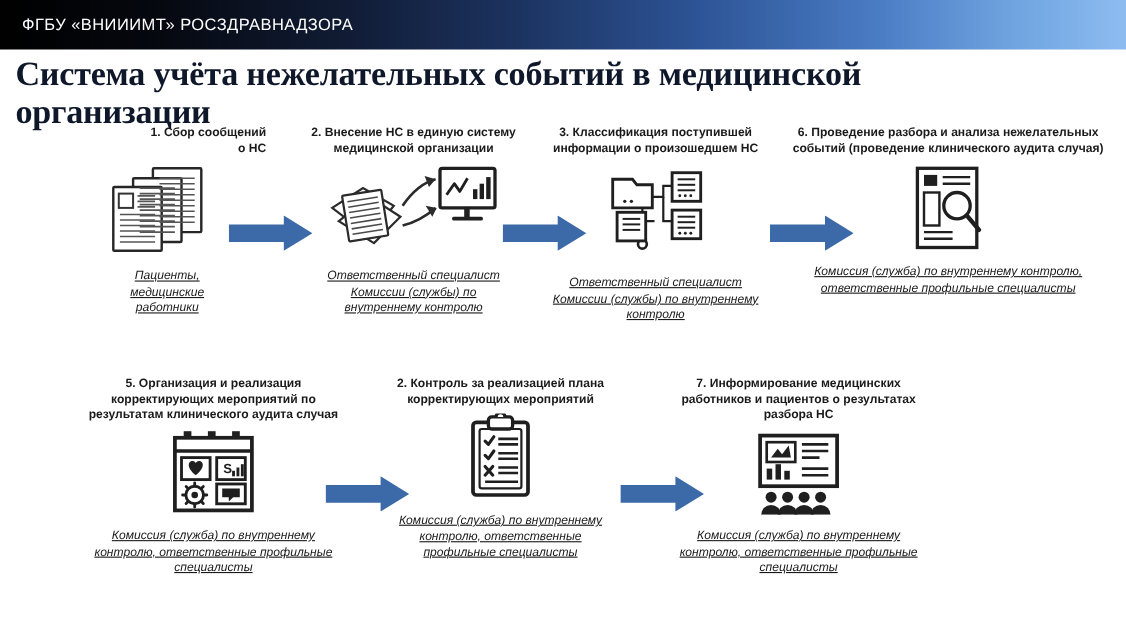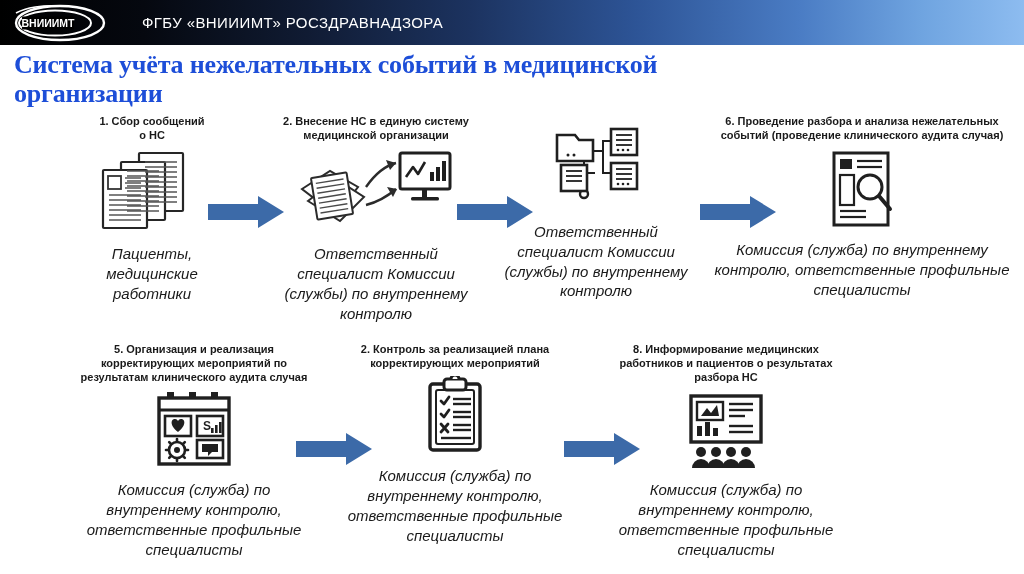--- a/index.html
+++ b/index.html
@@ -49,24 +49,24 @@
     white-space: nowrap;
     font-family: "Liberation Sans", sans-serif;
   }
 
   
   .slide-title {
     position: absolute;
     left: 14px;
     top: 50px;
     width: 780px;
-    color: #1d4ed8;
+    color: #0f172a;
     font-family: "Liberation Serif", serif;
     font-weight: bold;
-    font-size: 26px;
+    font-size: 31px;
     line-height: 1.12;
     letter-spacing: -0.2px;
   }
 
   
   .flow {
     position: absolute;
     left: 0; top: 0;
     width: 1024px;
     height: 574px;
@@ -86,52 +86,44 @@
   }
   .step-icon {
     margin: 6px auto 0 auto;
     display: flex;
     align-items: center;
     justify-content: center;
   }
   .step-caption {
     font-family: "Liberation Sans", sans-serif;
     font-style: italic;
-    font-size: 15px;
+    font-size: 11px;
     line-height: 1.32;
     color: #1a1a1a;
     margin-top: 6px;
+    text-decoration: underline;
   }
   .arrow {
     position: absolute;
     pointer-events: auto;
   }
 </style>
 </head>
 <body>
 
 <div class="header">
-  <div class="logo-wrap">
-    <svg width="108" height="38" viewBox="0 0 108 38" aria-hidden="true">
-      <ellipse cx="46" cy="19" rx="44" ry="17" fill="none" stroke="#ffffff" stroke-width="2.4"></ellipse>
-      <ellipse cx="41" cy="19" rx="36" ry="12.5" fill="none" stroke="#ffffff" stroke-width="2"></ellipse>
-      <path d="M 2 9 A 44 17 0 0 1 46 2" fill="none" stroke="#ffffff" stroke-width="1.6"></path>
-      <rect x="8" y="12.5" width="52" height="13" rx="1" fill="#000000"></rect>
-      <text x="34" y="23" font-family="Liberation Sans, sans-serif" font-size="10.5" font-weight="bold" fill="#ffffff" text-anchor="middle">ВНИИИМТ</text>
-    </svg>
-  </div>
   <div class="header-title">ФГБУ «ВНИИИМТ» РОСЗДРАВНАДЗОРА</div>
 </div>
 
 <div class="slide-title">Система учёта нежелательных событий в медицинской организации</div>
 
 <div class="flow">
 
   <div class="step" style="left:62px; top:114px; width:180px;">
-    <div class="step-title" style="white-space:pre-line;">1. Сбор сообщений
+    <div class="step-title" style="white-space:pre-line;text-align:right;">1. Сбор сообщений
 о НС</div>
     <div class="step-icon" style="height:86px;">
       <svg width="118" height="82" viewBox="0 0 118 82" aria-hidden="true">
         <g fill="#ffffff" stroke="#262626" stroke-width="2.2">
           <rect x="46" y="3" width="44" height="58" rx="1"></rect>
           <rect x="28" y="12" width="44" height="58" rx="1"></rect>
           <rect x="10" y="20" width="44" height="58" rx="1"></rect>
         </g>
         <g stroke="#555" stroke-width="1.5">
           <line x1="52" y1="12" x2="84" y2="12"></line>
@@ -219,20 +211,21 @@
     <div class="step-caption" style="margin-top:14px;">Ответственный специалист Комиссии (службы) по внутреннему контролю</div>
   </div>
 
   <div class="arrow" style="left:457px; top:196px;">
     <svg width="76" height="32" viewBox="0 0 76 32" aria-hidden="true">
       <polygon points="0,8 50,8 50,0 76,16 50,32 50,24 0,24" fill="#3c6aa8"></polygon>
     </svg>
   </div>
 
   <div class="step" style="left:498px; top:114px; width:196px;">
+    <div class="step-title">3. Классификация поступившей информации о произошедшем НС</div>
     <div class="step-icon" style="height:84px;">
       <svg width="90" height="82" viewBox="0 0 90 82" aria-hidden="true">
 
         <path d="M 6 14 L 24 14 L 28 19 L 42 19 L 42 40 L 6 40 Z" fill="#ffffff" stroke="#1f1f1f" stroke-width="2.6"></path>
         <g fill="#1f1f1f">
           <circle cx="17" cy="34" r="1.5"></circle>
             <circle cx="23" cy="34" r="1.5"></circle>
         </g>
 
         <g stroke="#1f1f1f" stroke-width="2" fill="none">
@@ -384,21 +377,21 @@
     <div class="step-caption" style="margin-top:12px;">Комиссия (служба) по внутреннему контролю, ответственные профильные специалисты</div>
   </div>
 
   <div class="arrow" style="left:564px; top:433px;">
     <svg width="76" height="32" viewBox="0 0 76 32" aria-hidden="true">
       <polygon points="0,8 50,8 50,0 76,16 50,32 50,24 0,24" fill="#3c6aa8"></polygon>
     </svg>
   </div>
 
   <div class="step" style="left:610px; top:342px; width:232px;">
-    <div class="step-title">8. Информирование медицинских работников и пациентов о результатах разбора НС</div>
+    <div class="step-title">7. Информирование медицинских работников и пациентов о результатах разбора НС</div>
     <div class="step-icon" style="height:78px;">
       <svg width="86" height="78" viewBox="0 0 86 78" aria-hidden="true">
         <rect x="8" y="6" width="70" height="46" fill="#ffffff" stroke="#1f1f1f" stroke-width="3.4"></rect>
         <rect x="14" y="12" width="26" height="18" fill="none" stroke="#1f1f1f" stroke-width="2.4"></rect>
         <path d="M 18 26 L 24 18 L 28 23 L 34 15 L 36 26 Z" fill="#1f1f1f"></path>
         <g stroke="#1f1f1f" stroke-width="2.4">
           <line x1="46" y1="14" x2="70" y2="14"></line>
           <line x1="46" y1="20" x2="70" y2="20"></line>
           <line x1="46" y1="26" x2="62" y2="26"></line>
         </g>

